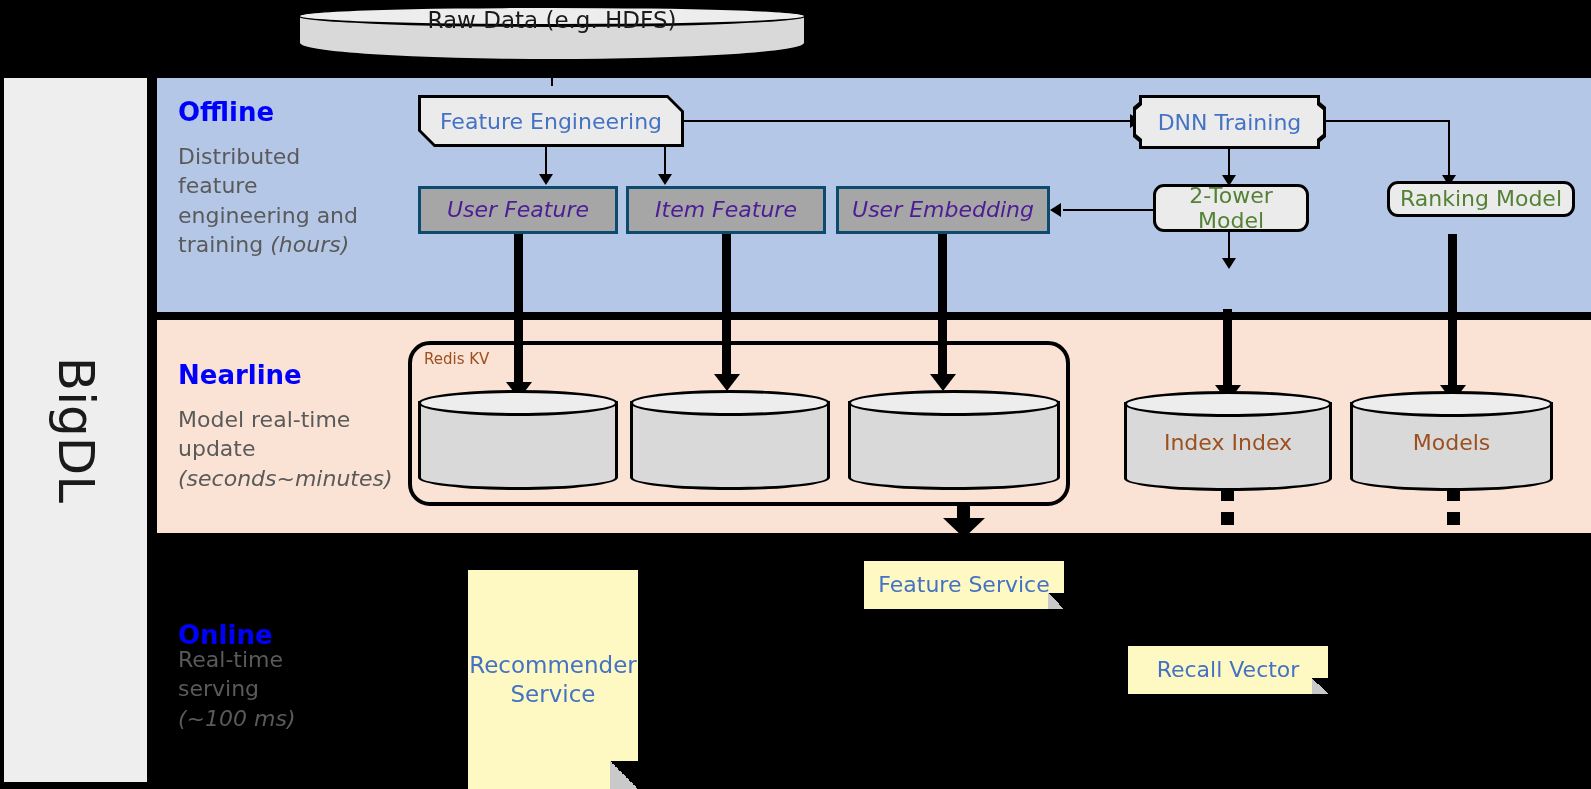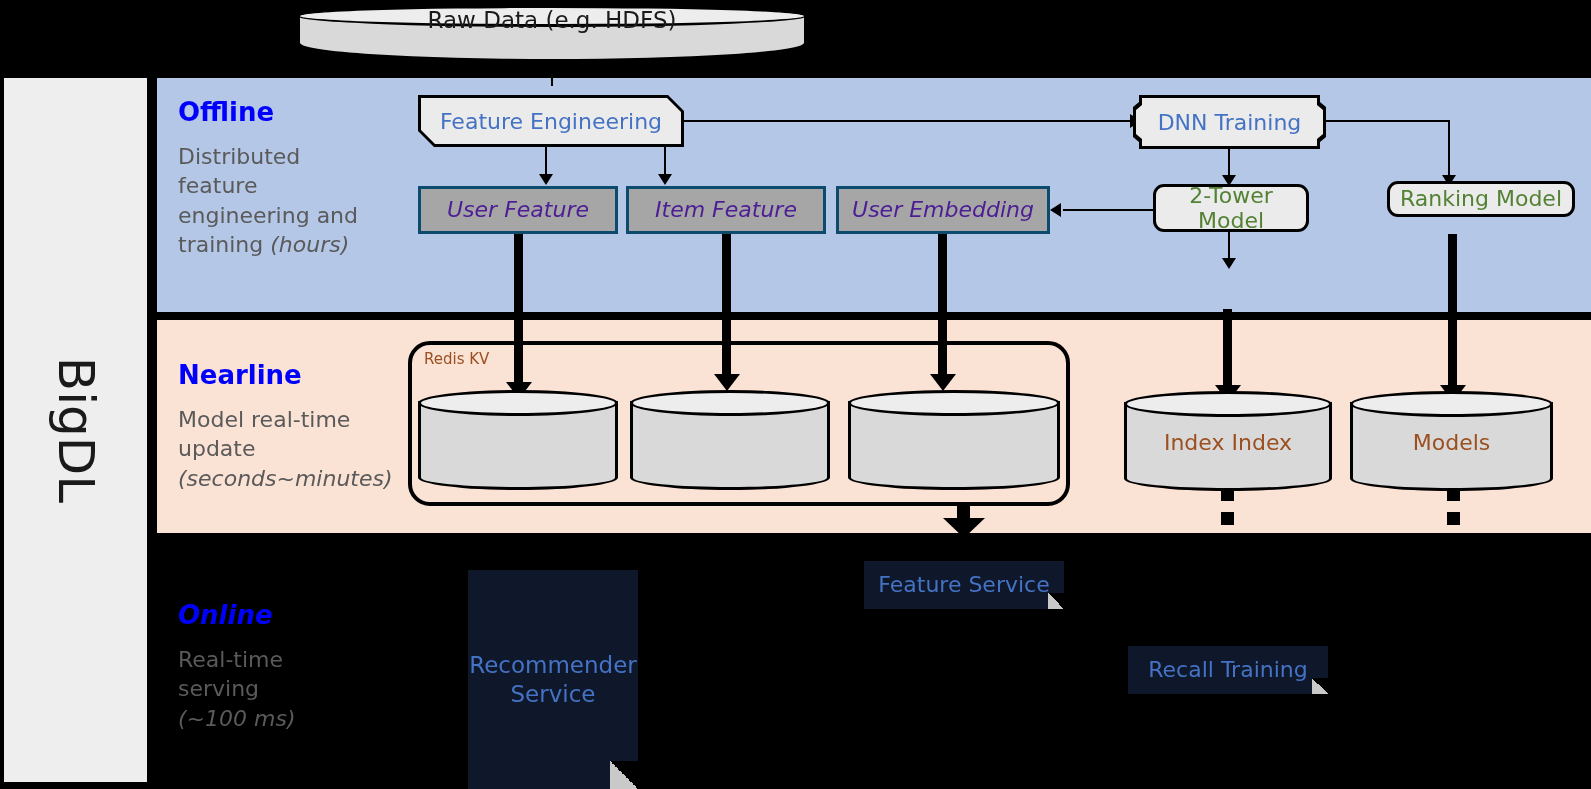--- a/index.html
+++ b/index.html
@@ -74,21 +74,21 @@
   #rawdata .top{position:absolute;left:0;right:0;top:0;height:22px;background:#ededed;
      border:3px solid #000;border-radius:50%;box-sizing:border-box;}
   #rawdata .lbl{position:absolute;left:0;right:0;top:14px;text-align:center;font-size:23px;color:#1a1a1a;}
 
   
   #redis-box{position:absolute;left:408px;top:341px;width:662px;height:165px;
      border:4px solid #000;border-radius:22px;box-sizing:border-box;}
   #redis-label{position:absolute;left:424px;top:350px;font-size:15px;color:#9c4f1f;}
 
   
-  .note{position:absolute;background:#0f172a;display:flex;align-items:center;justify-content:center;
+  .note{position:absolute;background:#fef9c3;display:flex;align-items:center;justify-content:center;
     text-align:center;font-size:22px;color:#4472c4;line-height:1.25;}
   .note .fold{position:absolute;right:0;bottom:0;width:16px;height:16px;
     background:linear-gradient(225deg,#000 0 50%,#c9c9c9 50% 100%);}
   #recsvc{left:468px;top:570px;width:170px;height:219px;font-size:23px;}
   #recsvc .fold{width:28px;height:28px;}
   #featsvc{left:864px;top:561px;width:200px;height:48px;}
   #recallsvc{left:1128px;top:646px;width:200px;height:48px;}
   #ranksvc{left:1352px;top:718px;width:200px;height:48px;}
 
   
@@ -127,21 +127,21 @@
     <span>training </span><i>(hours)</i>
   </div>
 
   <div class="band-title" style="left:178px;top:360px;">Nearline</div>
   <div class="band-desc" style="left:178px;top:405px;width:230px;">
     <span>Model real-time</span><br>
     <span>update</span><br>
     <i>(seconds~minutes)</i>
   </div>
 
-  <div class="band-title" style="left:178px;top:600px;font-style:italic;">Online</div>
+  <div class="band-title" style="left:178px;top:620px;">Online</div>
   <div class="band-desc" style="left:178px;top:645px;">
     <span>Real-time</span><br>
     <span>serving</span><br>
     <i>(~100 ms)</i>
   </div>
 
   <div id="rawdata" class="cyl">
     <div class="body"></div>
     <div class="top"></div>
     <div class="lbl">Raw Data (e.g. HDFS)</div>
@@ -253,17 +253,17 @@
 
   <div class="note" id="recsvc">
     <span>Recommender Service</span>
     <span class="fold"></span>
   </div>
   <div class="note" id="featsvc">
     <span>Feature Service</span>
     <span class="fold"></span>
   </div>
   <div class="note" id="recallsvc">
-    <span>Recall Training</span>
+    <span>Recall Vector</span>
     <span class="fold"></span>
   </div>
 
 </div>
 
 </body></html>

